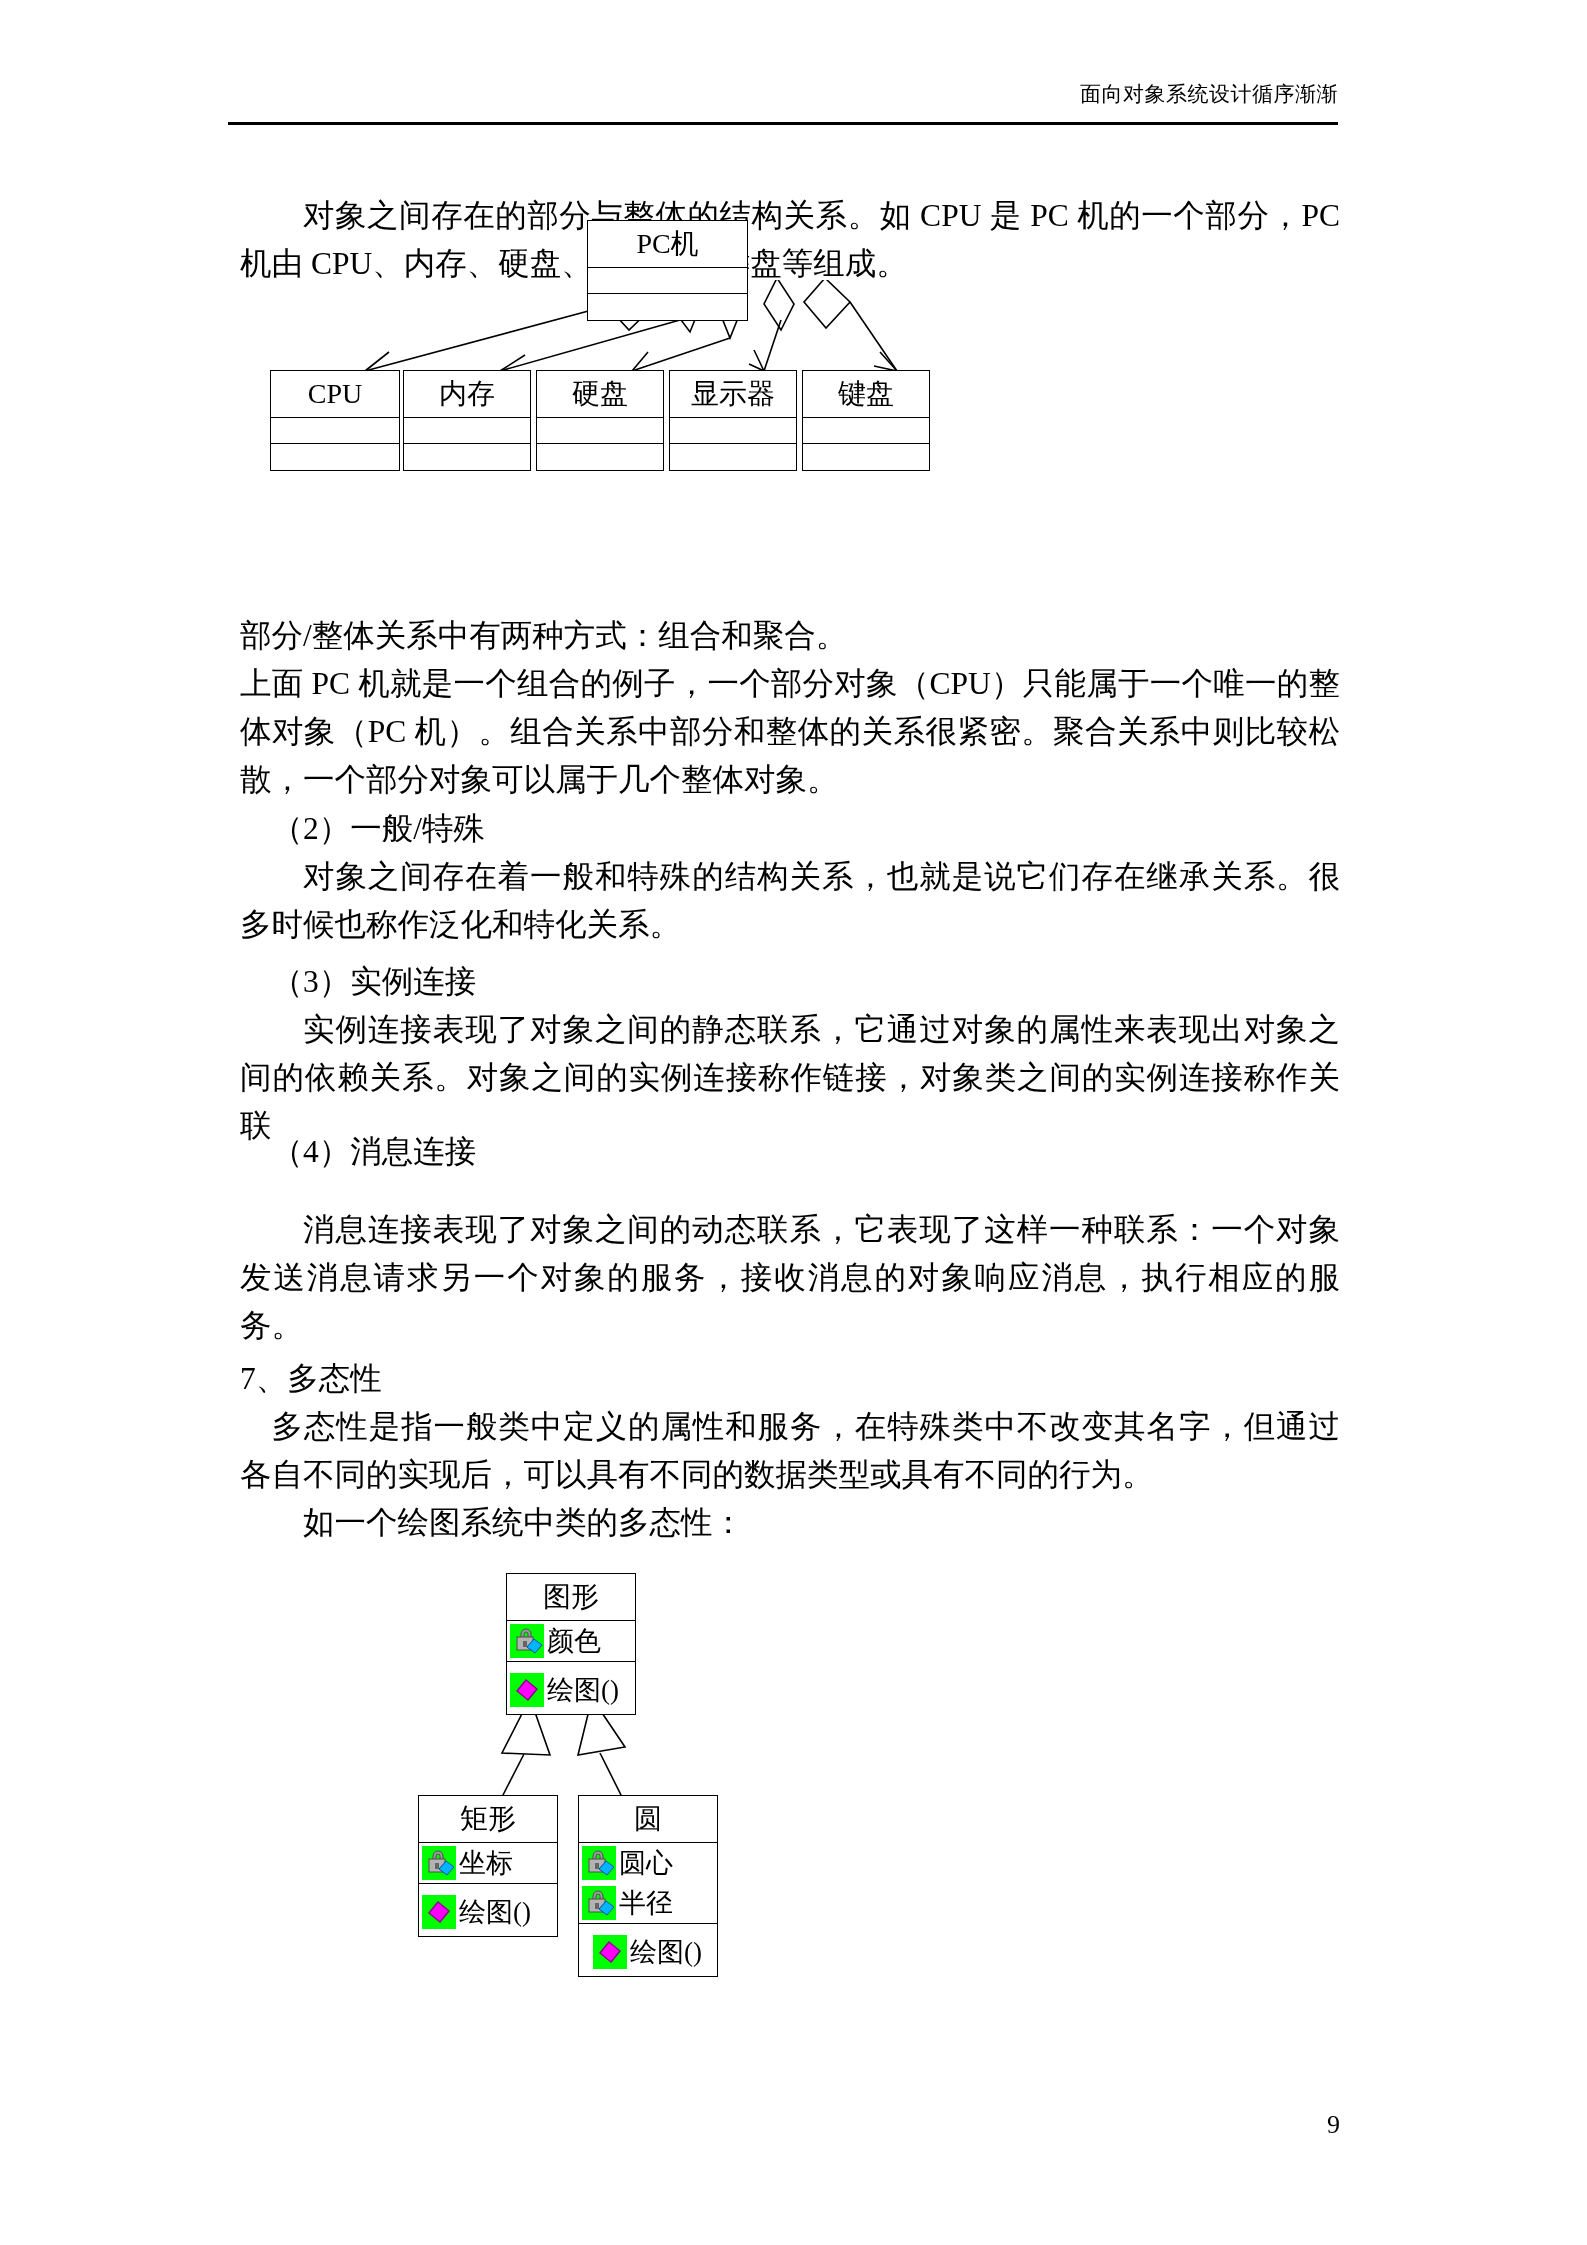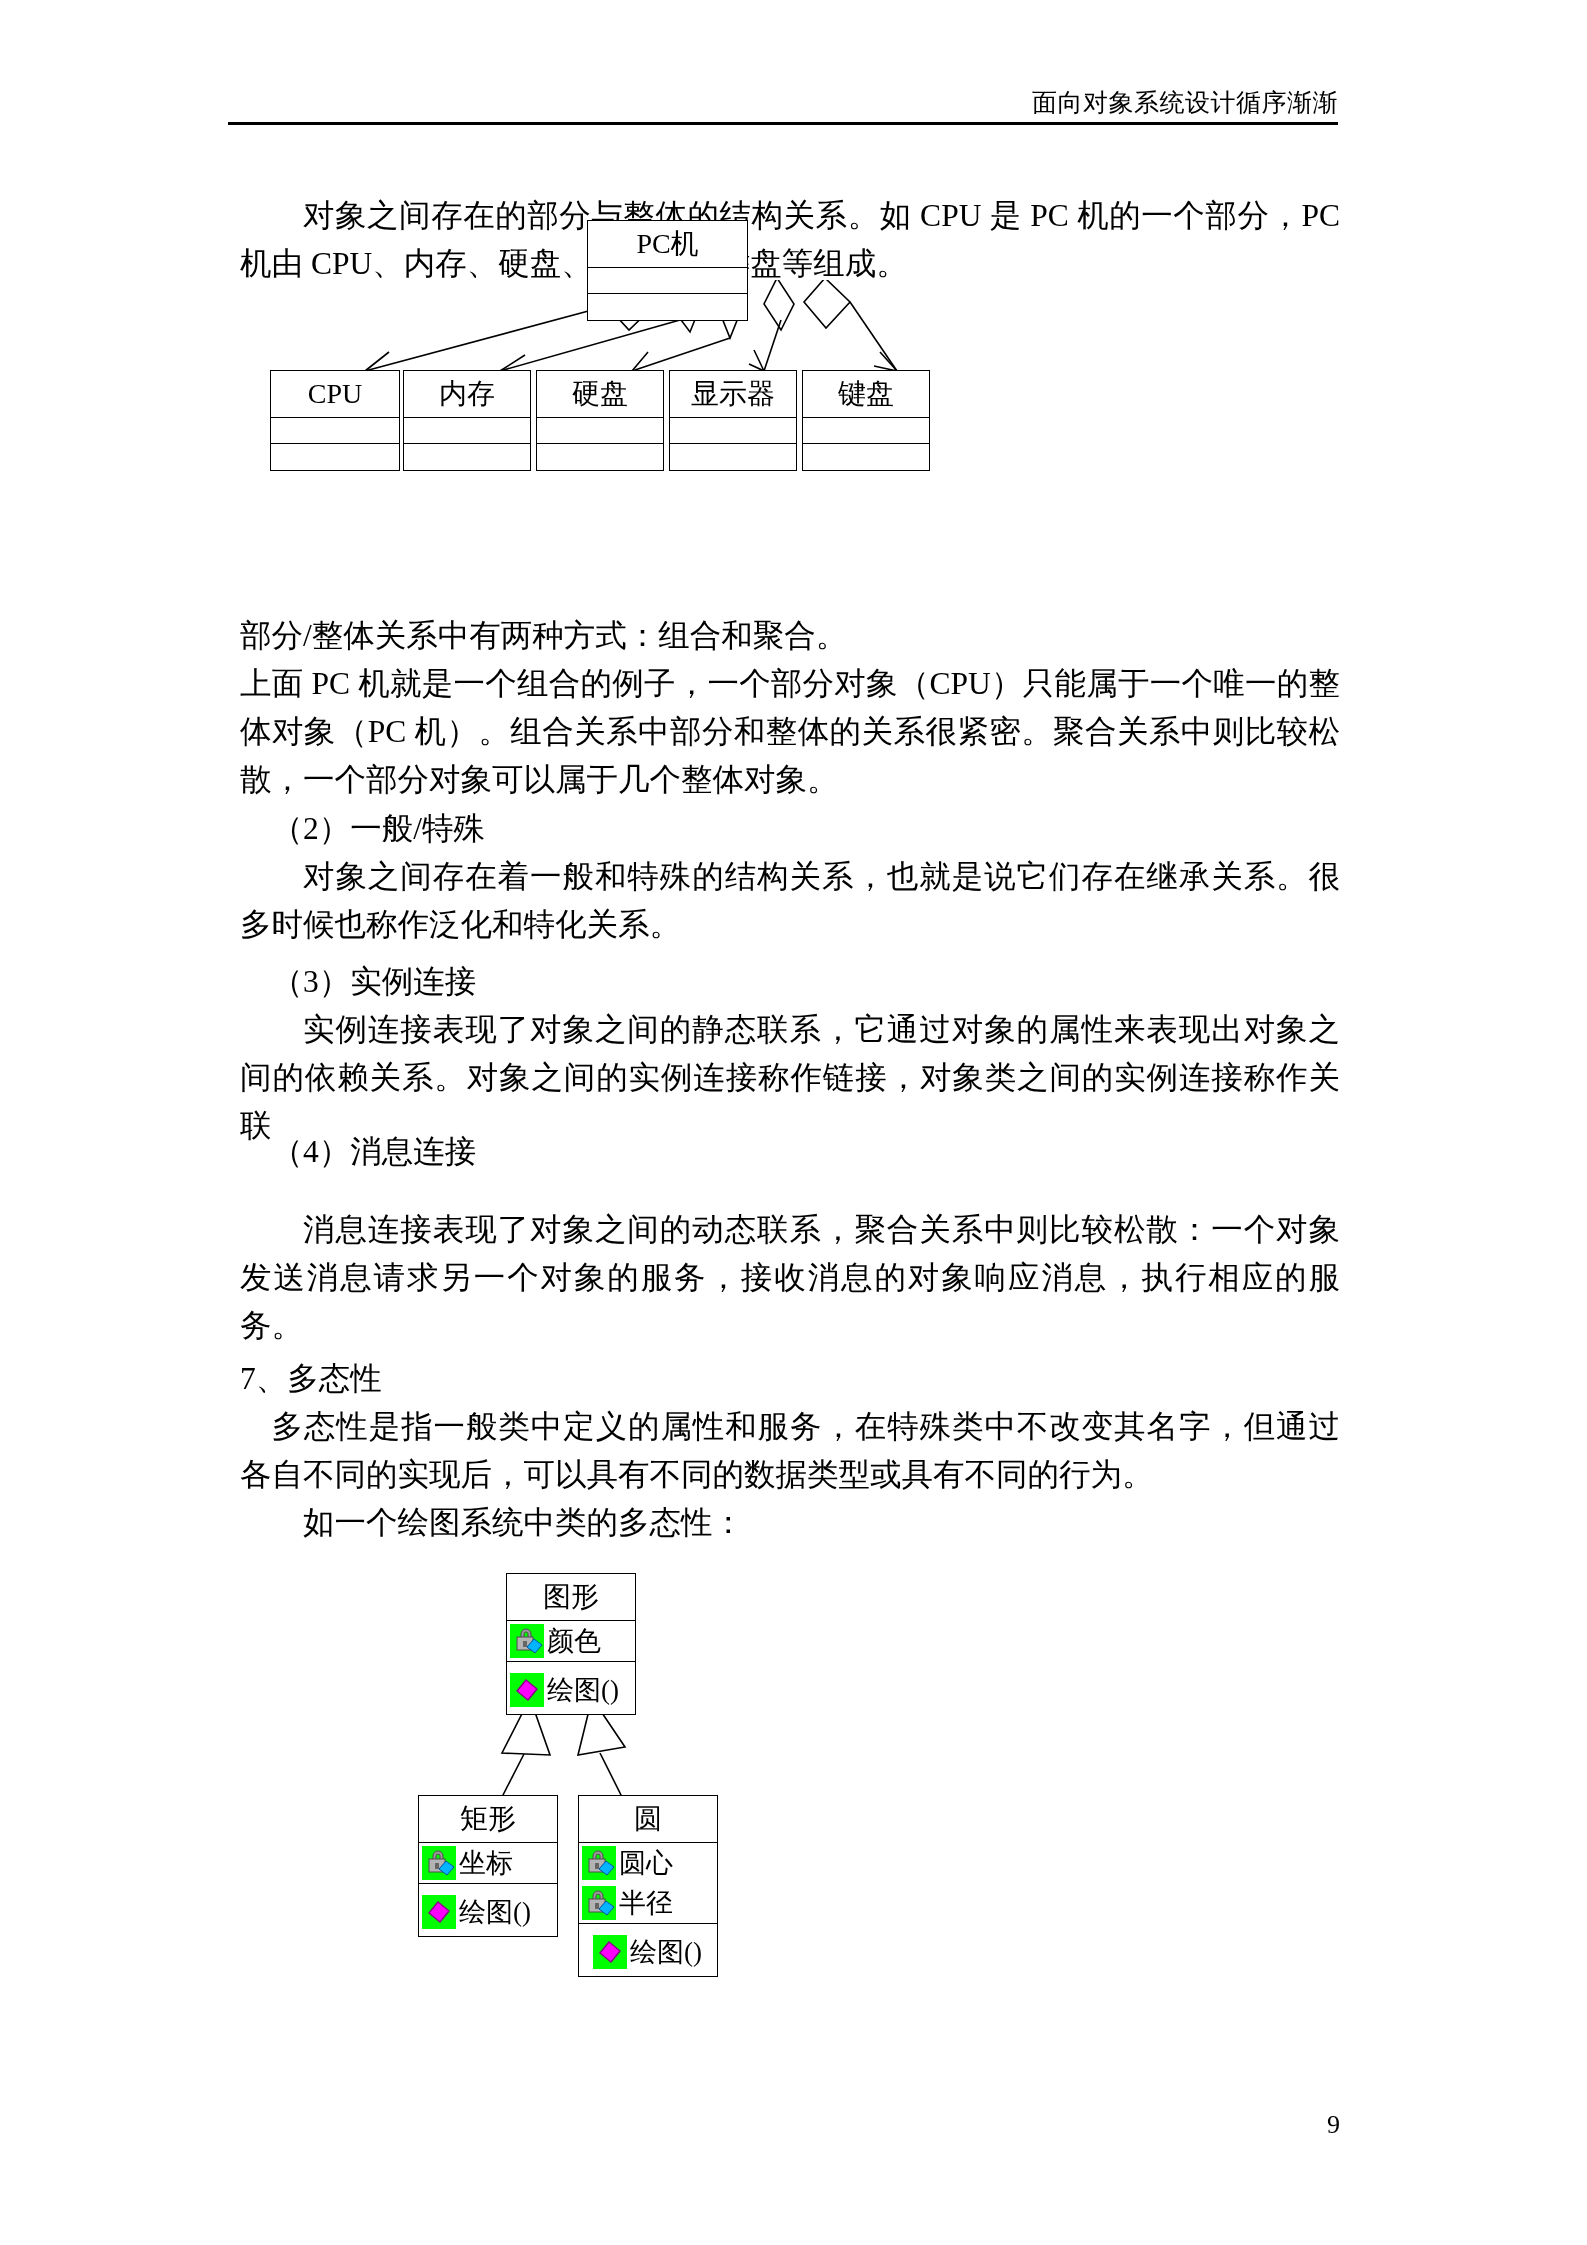--- a/index.html
+++ b/index.html
@@ -8,23 +8,23 @@
     background:#ffffff;
     font-family:"Liberation Serif","DejaVu Serif",serif;
     color:#000000;
     position:relative;
     overflow:hidden;
   }
   .page { position:absolute; left:0; top:0; width:1587px; height:2245px; }
 
   
   .hdr {
-    position:absolute; left:228px; top:88px; width:1110px;
+    position:absolute; left:228px; top:82px; width:1110px;
     text-align:right;
-    font-size:25px; line-height:1.2;
+    font-size:21px; line-height:1.2;
     letter-spacing:0.5px;
   }
   .hdr-rule {
     position:absolute; left:228px; top:122px; width:1110px; height:0;
     border-top:3.2px solid #000;
   }
 
   
   .txt {
     position:absolute;
@@ -167,21 +167,21 @@
   <div class="txt col" style="top:612px;">部分/整体关系中有两种方式：组合和聚合。</div>
   <div class="txt col" style="top:660px;">上面 PC 机就是一个组合的例子，一个部分对象（CPU）只能属于一个唯一的整体对象（PC 机）。组合关系中部分和整体的关系很紧密。聚合关系中则比较松散，一个部分对象可以属于几个整体对象。</div>
 
   <div class="txt col indent1" style="top:805px;">（2）一般/特殊</div>
   <div class="txt col indent2" style="top:853px;">对象之间存在着一般和特殊的结构关系，也就是说它们存在继承关系。很多时候也称作泛化和特化关系。</div>
 
   <div class="txt col indent1" style="top:958px;">（3）实例连接</div>
   <div class="txt col indent2" style="top:1006px;">实例连接表现了对象之间的静态联系，它通过对象的属性来表现出对象之间的依赖关系。对象之间的实例连接称作链接，对象类之间的实例连接称作关联</div>
 
   <div class="txt col indent1" style="top:1128px;">（4）消息连接</div>
-  <div class="txt col indent2" style="top:1206px;">消息连接表现了对象之间的动态联系，聚合关系中则比较松散：一个对象发送消息请求另一个对象的服务，接收消息的对象响应消息，执行相应的服务。</div>
+  <div class="txt col indent2" style="top:1206px;">消息连接表现了对象之间的动态联系，它表现了这样一种联系：一个对象发送消息请求另一个对象的服务，接收消息的对象响应消息，执行相应的服务。</div>
 
   <div class="txt col" style="top:1355px;">7、多态性</div>
   <div class="txt col indent1" style="top:1403px;">多态性是指一般类中定义的属性和服务，在特殊类中不改变其名字，但通过各自不同的实现后，可以具有不同的数据类型或具有不同的行为。</div>
   <div class="txt col indent2" style="top:1499px;">如一个绘图系统中类的多态性：</div>
 
   <div id="diagram2">
 
     <svg width="1100" height="360" viewBox="0 0 1100 360">
       <g fill="none" stroke="#000" stroke-width="1.6">
 

